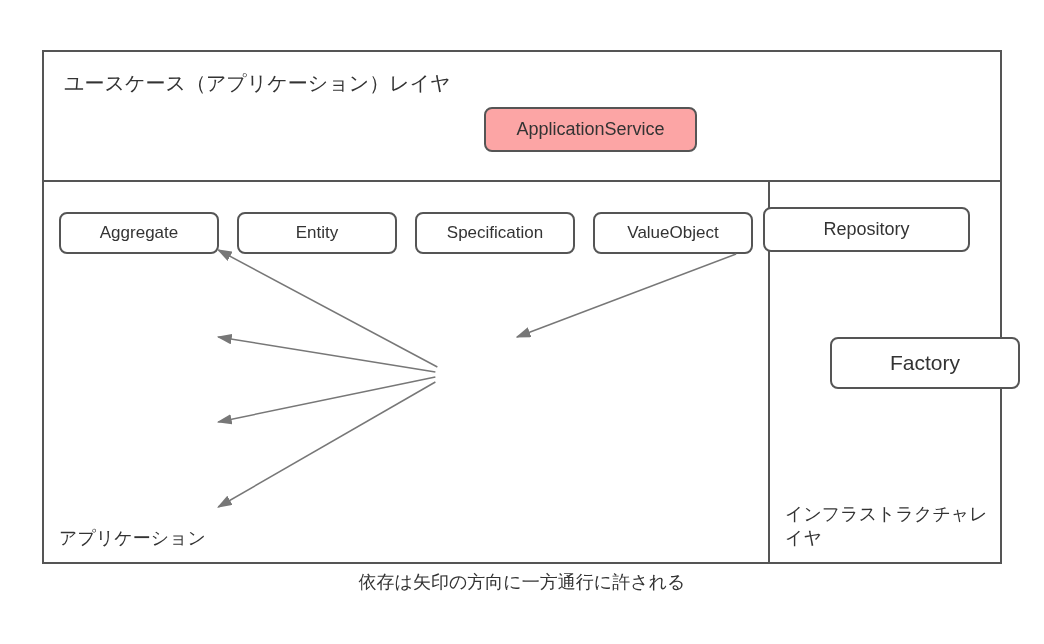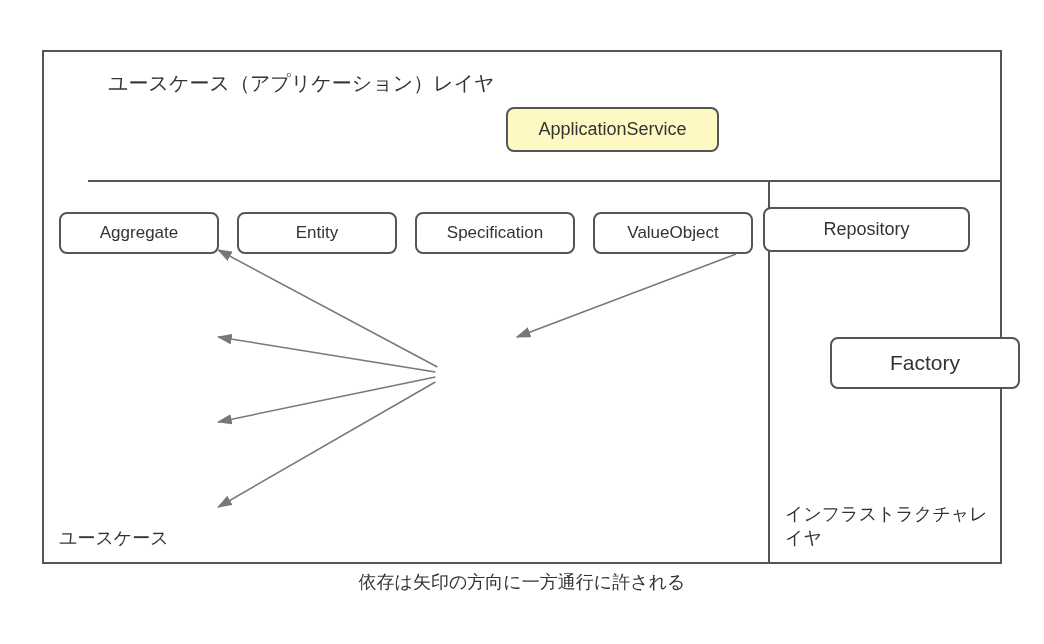--- a/index.html
+++ b/index.html
@@ -26,42 +26,41 @@
       border: 2px solid #555;
       width: 100%;
       background: #fff;
     }
 
     .use-case-layer {
       border-bottom: 2px solid #555;
       padding: 18px 23px 18px 20px;
       position: relative;
       min-height: 130px;
-      margin-left: 44px;
     }
 
     .layer-label-top {
       font-size: 20px;
       color: #333;
       margin-bottom: 10px;
     }
 
     .use-case-content {
       display: flex;
       justify-content: center;
       padding-right: 60px;
     }
 
     .app-service-box {
       border: 2px solid #555;
       border-radius: 8px;
       padding: 10px 30px;
       font-size: 18px;
       color: #333;
-      background: #fef9c3;
+      background: #fca5a5;
       margin-left: 200px;
     }
 
     .bottom-layers {
       display: flex;
       width: 100%;
     }
 
     .domain-layer {
       border-right: 2px solid #555;
@@ -135,21 +134,21 @@
 
     <div class="bottom-layers" style="position: relative;">
 
       <div class="domain-layer">
         <div class="domain-boxes">
           <div class="domain-box">Aggregate</div>
           <div class="domain-box">Entity</div>
           <div class="domain-box">Specification</div>
           <div class="domain-box">ValueObject</div>
         </div>
-        <div class="layer-label-bottom">ユースケース</div>
+        <div class="layer-label-bottom">アプリケーション</div>
       </div>
 
       <div class="infra-layer" style="position: relative;">
 
         <div style="position: absolute; top: 155px; left: 60px;">
           <div class="domain-box" style="width: 190px; padding: 12px 30px; font-size: 21px;">Factory</div>
         </div>
 
         <div style="position: absolute; top: 25px; right: 30px;">
           <div class="domain-box" style="width: 207px; padding: 10px 20px; font-size: 18px;">Repository</div>

